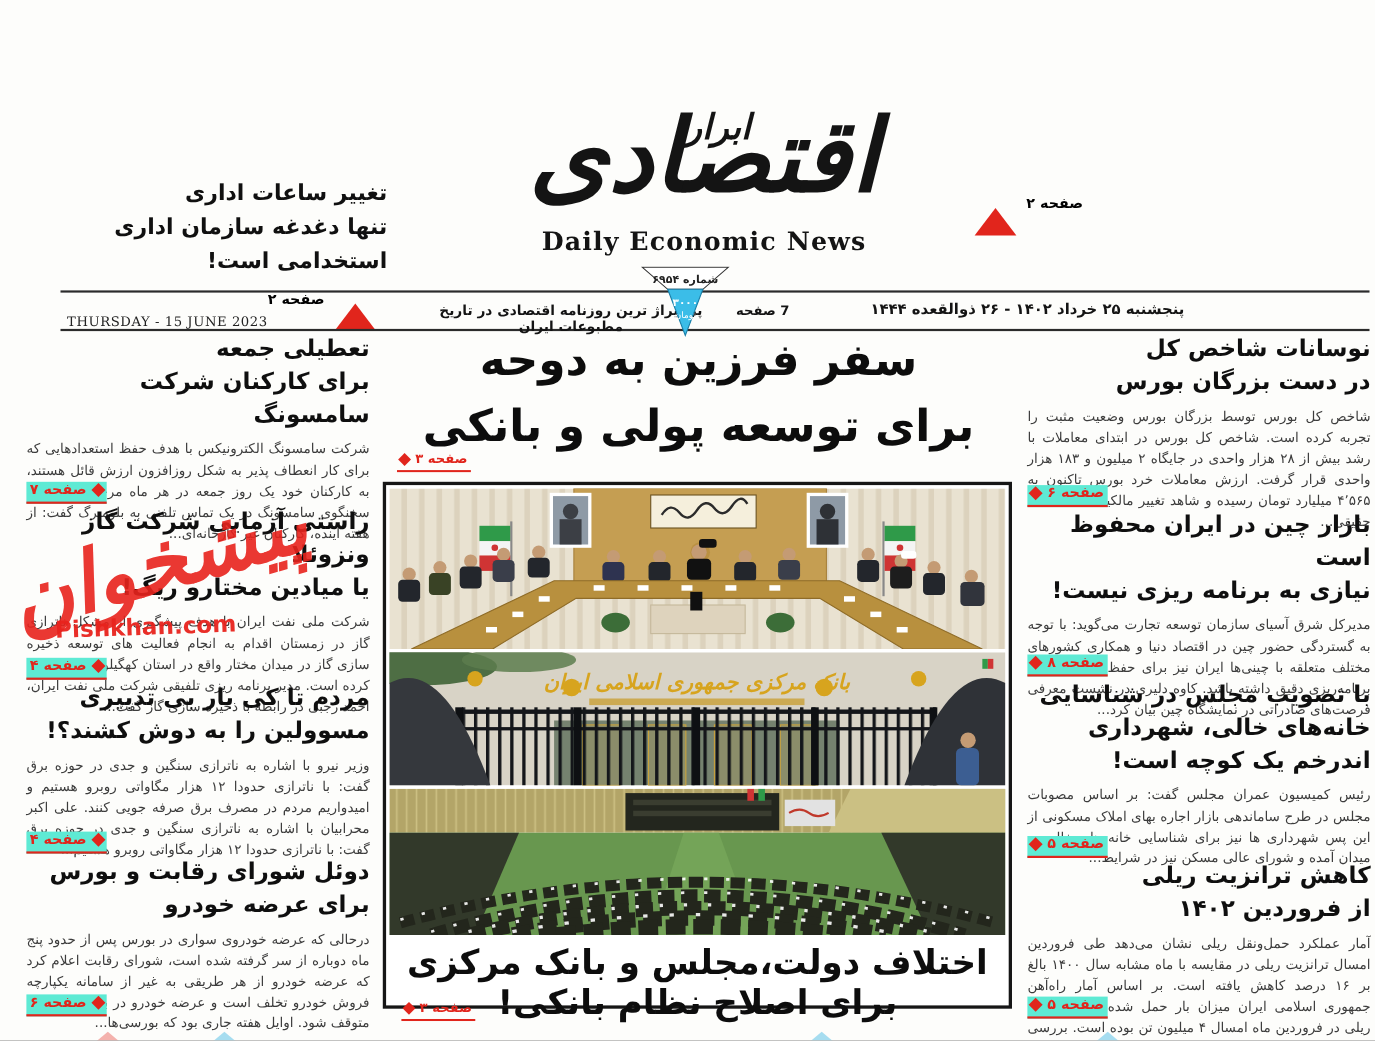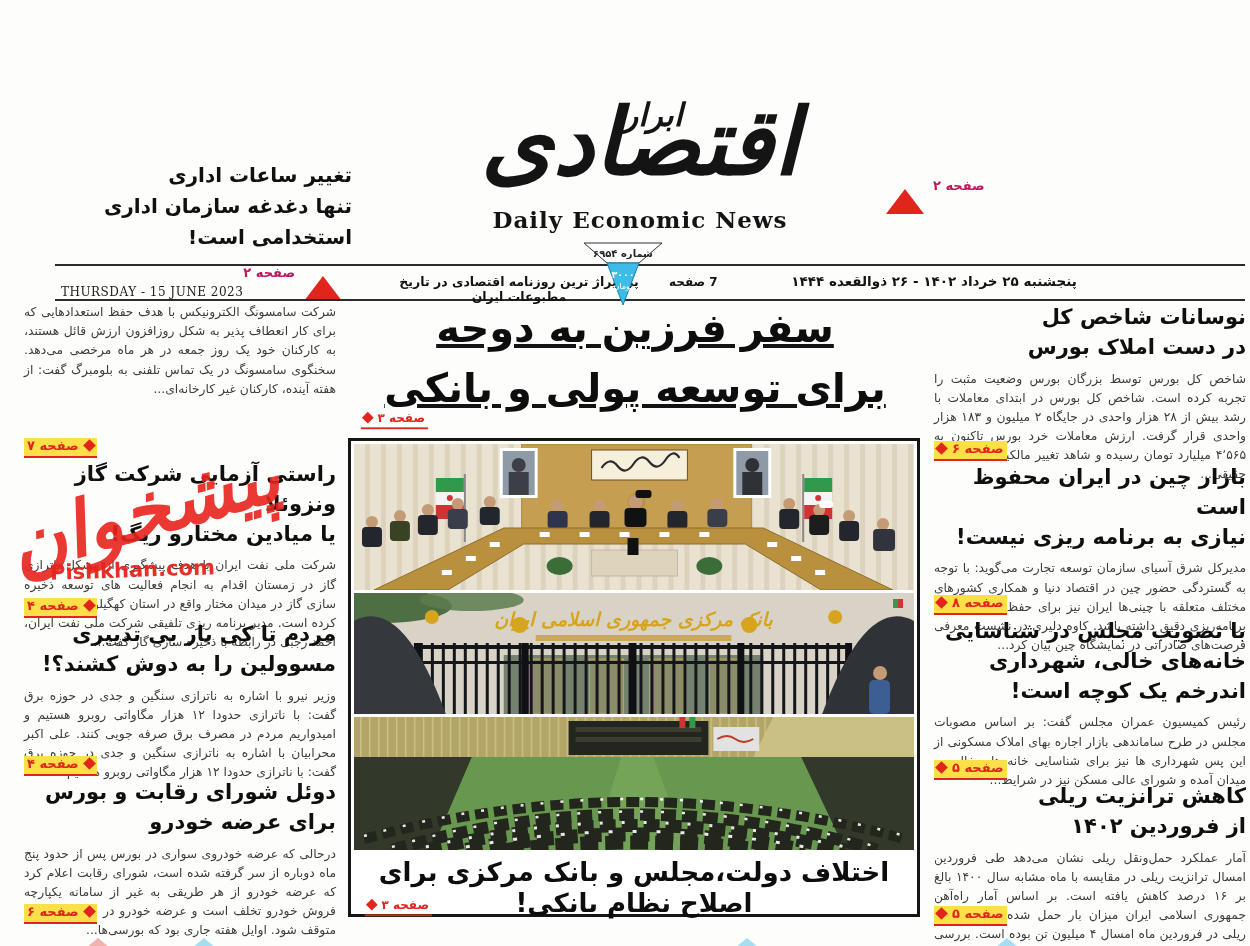--- a/index.html
+++ b/index.html
@@ -23,45 +23,45 @@
   
   .topstory{position:absolute;direction:rtl;}
   .topstory h2{margin:0;font-size:20px;line-height:1.55;font-weight:bold;white-space:pre-line;color:#101010;}
   .ts-left{left:22px;top:160px;width:330px;text-align:right;}
   .ts-right{left:884px;top:166px;width:362px;text-align:center;}
   .tmark{display:flex;align-items:flex-end;gap:9px;margin-top:12px;direction:ltr;}
   .ts-left .tmark{justify-content:flex-end;padding-left:4px;padding-right:10px;}
   .ts-right .tmark{justify-content:flex-start;padding-left:2px;}
   .tri-up{width:0;height:0;border-left:19px solid transparent;border-right:19px solid transparent;
           border-bottom:25px solid #e1251c;}
-  .tmark .lbl{font-size:13px;font-weight:bold;color:#be185d;direction:rtl;padding-bottom:21px;}
+  .tmark .lbl{font-size:13px;font-weight:bold;color:#000000;direction:rtl;padding-bottom:21px;}
   
   .pmark{display:inline-flex;align-items:center;gap:6px;direction:ltr;
          border-bottom:2px solid #e1251c;padding:0 3px 3px 3px;background:transparent;}
   .pmark .lbl{font-size:13px;font-weight:bold;color:#e1251c;direction:rtl;white-space:nowrap;}
   .diamond{width:9px;height:9px;background:#e1251c;transform:rotate(45deg);flex:0 0 auto;}
   
-  .lead{position:absolute;left:352px;top:298px;width:566px;height:134px;direction:rtl;text-align:center;text-decoration:underline;}
+  .lead{position:absolute;left:352px;top:298px;width:566px;height:134px;direction:rtl;text-align:center;}
   .lead h1{margin:0;font-size:40px;line-height:1.5;font-weight:bold;white-space:pre-line;letter-spacing:-1px;color:#0d0d0d;}
   .lead .pmark{position:absolute;left:6px;bottom:2px;transform:scale(.92);}
   
   .frame{position:absolute;left:348px;top:438px;width:572px;height:479px;box-sizing:border-box;
          border:3px solid #161616;background:#fff;padding:3px;display:flex;flex-direction:column;gap:3px;z-index:2;}
   .ph{width:100%;flex:0 0 auto;display:block;}
   .cap{position:relative;flex:1;direction:rtl;text-align:center;}
-  .cap h2{margin:4px 4px 0;font-size:26px;font-weight:bold;line-height:1.2;color:#0d0d0d;}
+  .cap h2{margin:4px 4px 0;font-size:31px;font-weight:bold;line-height:1.2;color:#0d0d0d;}
   .cap .pmark{position:absolute;left:8px;bottom:2px;transform:scale(.92);}
   
   .col{position:absolute;top:303px;width:312px;}
   .col-left{left:24px;}
   .col-right{left:934px;}
   .story{position:relative;direction:rtl;}
   .story h3{margin:0 0 7px;font-size:21px;line-height:1.42;font-weight:bold;white-space:pre-line;text-align:right;color:#0f0f0f;}
   .story p{margin:0;font-size:12.3px;line-height:1.56;text-align:justify;color:#3c3c3c;}
-  .story .pmark{position:absolute;left:0;bottom:2px;background:#fde047;}
+  .story .pmark{position:absolute;left:0;bottom:2px;background:#5eead4;}
   .col-right .s1{height:160px}.col-right .s2{height:154px}.col-right .s3{height:165px}.col-right .s4{height:146px}
   .col-left  .s1{height:157px}.col-left  .s2{height:160px}.col-left  .s3{height:158px}.col-left  .s4{height:148px}
   
   .wm{position:absolute;left:36px;top:466px;width:250px;height:170px;z-index:6;pointer-events:none;}
   .wm-script{position:absolute;left:6px;top:2px;width:240px;text-align:center;font-size:76px;font-weight:bold;
              font-style:italic;color:#e8231d;transform:rotate(-16deg);opacity:.9;direction:rtl;line-height:1;}
   .wm-url{position:absolute;left:14px;top:92px;font-size:21px;font-weight:bold;color:#e8231d;
           transform:rotate(-2deg);opacity:.95;}
   
   .bt{position:absolute;bottom:-2px;width:0;height:0;border-left:12px solid transparent;
@@ -319,21 +319,21 @@
       <div class="pmark">
         <span class="diamond"></span>
         <span class="lbl">صفحه ۳</span>
       </div>
     </div>
   </div>
 
   <div class="col col-right">
     <div class="story s1">
       <h3>نوسانات شاخص کل
-در دست املاک بورس</h3>
+در دست بزرگان بورس</h3>
       <p>شاخص کل بورس توسط بزرگان بورس وضعیت مثبت را تجربه کرده است. شاخص کل بورس در ابتدای معاملات با رشد بیش از ۲۸ هزار واحدی در جایگاه ۲ میلیون و ۱۸۳ هزار واحدی قرار گرفت. ارزش معاملات خرد بورس تاکنون به ۴٬۵۶۵ میلیارد تومان رسیده و شاهد تغییر مالکیت نقدینگی به حقیقی...</p>
       <div class="pmark">
         <span class="diamond"></span>
         <span class="lbl">صفحه ۶</span>
       </div>
     </div>
     <div class="story s2">
       <h3>بازار چین در ایران محفوظ است
 نیازی به برنامه ریزی نیست!</h3>
       <p>مدیرکل شرق آسیای سازمان توسعه تجارت می‌گوید: با توجه به گستردگی حضور چین در اقتصاد دنیا و همکاری کشورهای مختلف متعلقه با چینی‌ها ایران نیز برای حفظ این بازار باید برنامه‌ریزی دقیق داشته باشد. کاوه دلیری در نشست معرفی فرصت‌های صادراتی در نمایشگاه چین بیان کرد...</p>
@@ -358,20 +358,22 @@
       <p>آمار عملکرد حمل‌ونقل ریلی نشان می‌دهد طی فروردین امسال ترانزیت ریلی در مقایسه با ماه مشابه سال ۱۴۰۰ بالغ بر ۱۶ درصد کاهش یافته است. بر اساس آمار راه‌آهن جمهوری اسلامی ایران میزان بار حمل شده توسط بخش ریلی در فروردین ماه امسال ۴ میلیون تن بوده است. بررسی روند ۱۰ ساله...</p>
       <div class="pmark">
         <span class="diamond"></span>
         <span class="lbl">صفحه ۵</span>
       </div>
     </div>
   </div>
 
   <div class="col col-left">
     <div class="story s1">
+      <h3>تعطیلی جمعه
+برای کارکنان شرکت سامسونگ</h3>
       <p>شرکت سامسونگ الکترونیکس با هدف حفظ استعدادهایی که برای کار انعطاف پذیر به شکل روزافزون ارزش قائل هستند، به کارکنان خود یک روز جمعه در هر ماه مرخصی می‌دهد. سخنگوی سامسونگ در یک تماس تلفنی به بلومبرگ گفت: از هفته آینده، کارکنان غیر کارخانه‌ای...</p>
       <div class="pmark">
         <span class="lbl">صفحه ۷</span>
         <span class="diamond"></span>
       </div>
     </div>
     <div class="story s2">
       <h3>راستی آزمایی شرکت گاز ونزوئلا
 یا میادین مختارو ریگ!</h3>
       <p>شرکت ملی نفت ایران با هدف پیشگیری از مشکل ناترازی گاز در زمستان اقدام به انجام فعالیت های توسعه ذخیره سازی گاز در میدان مختار واقع در استان کهگیلویه و بویراحمد کرده است. مدیر برنامه ریزی تلفیقی شرکت ملی نفت ایران، احمد رجبی در رابطه با ذخیره سازی گاز گفت...</p>

